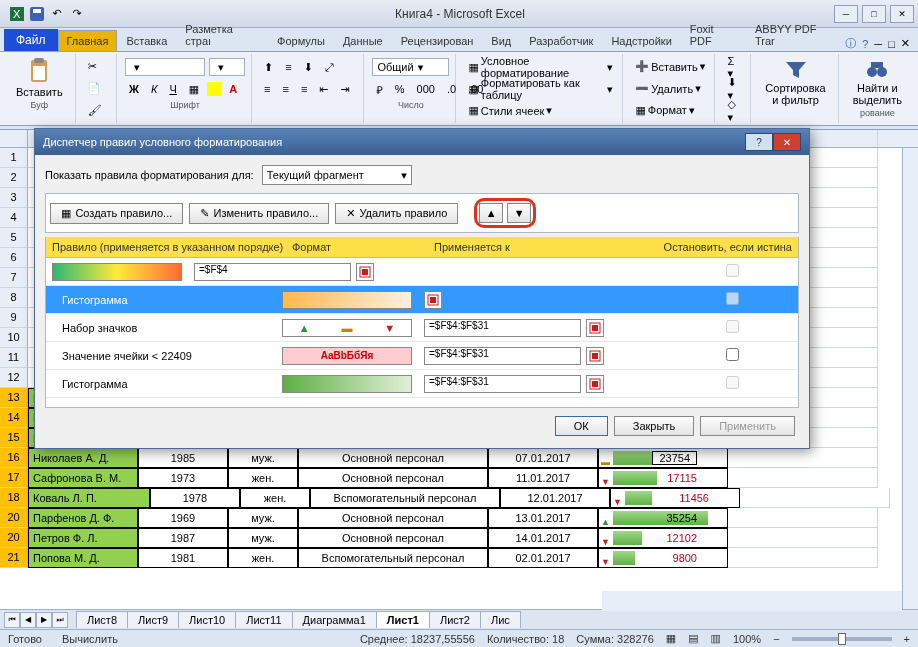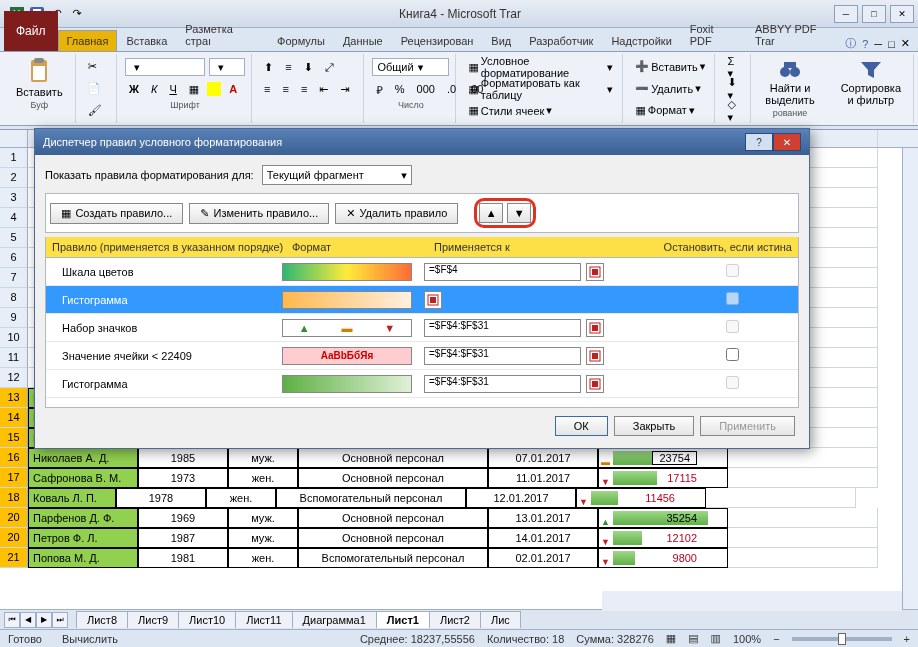--- a/index.html
+++ b/index.html
@@ -8,21 +8,21 @@
 
 .titlebar { height: 28px; background: linear-gradient(#e8edf5, #d0dae8); display: flex; align-items: center; padding: 0 4px; border-bottom: 1px solid #a0b0c8; }
 .qat { display: flex; gap: 2px; padding-left: 4px; }
 .qat-btn { width: 18px; height: 18px; display: flex; align-items: center; justify-content: center; cursor: pointer; }
 .title-center { flex: 1; text-align: center; font-size: 12px; color: #333; }
 .win-controls { display: flex; gap: 4px; }
 .win-btn { width: 24px; height: 18px; border: 1px solid #8da0b8; background: #e8eef8; display: flex; align-items: center; justify-content: center; cursor: pointer; font-size: 9px; }
 
 
 .ribbon-tabs { height: 24px; background: #dce6f2; display: flex; align-items: flex-end; padding-left: 4px; border-bottom: 1px solid #8da0b8; }
-.file-tab { background: #7f1d1d; color: #fff; padding: 13px 12px; font-size: 12px; cursor: pointer; }
+.file-tab { background: #1d4ed8; color: #fff; padding: 4px 12px; font-size: 12px; cursor: pointer; }
 .ribbon-tab { padding: 4px 8px; font-size: 11px; cursor: pointer; color: #333; border: 1px solid transparent; border-bottom: none; }
 .ribbon-tab.active { background: #eab308; border-color: #8da0b8; }
 .ribbon-help { margin-left: auto; display: flex; gap: 6px; padding-right: 8px; align-items: center; }
 
 
 .ribbon { height: 74px; background: #eef2f8; border-bottom: 1px solid #8da0b8; display: flex; padding: 2px 4px; gap: 2px; overflow: hidden; }
 .ribbon-group { border-right: 1px solid #c8d4e4; padding: 2px 6px; display: flex; flex-direction: column; }
 .ribbon-row { display: flex; gap: 4px; align-items: center; height: 22px; }
 .rbtn { border: 1px solid transparent; padding: 1px 3px; cursor: pointer; display: flex; align-items: center; gap: 2px; }
 .big-btn { display: flex; flex-direction: column; align-items: center; justify-content: center; font-size: 10px; padding: 2px 6px; cursor: pointer; text-align: center; }
@@ -118,21 +118,21 @@
       </div>
     <div class="qat-btn">
         <svg width="14" height="14">
           <rect width="14" height="14" fill="#4060b0" rx="2"></rect>
           <rect x="3" y="2" width="8" height="4" fill="#fff"></rect>
         </svg>
       </div>
     <div class="qat-btn">↶</div>
     <div class="qat-btn">↷</div>
   </div>
-  <div class="title-center">Книга4 - Microsoft Trar</div>
+  <div class="title-center">Книга4 - Microsoft Excel</div>
   <div class="win-controls">
     <div class="win-btn">─</div>
     <div class="win-btn">□</div>
     <div class="win-btn">✕</div>
   </div>
 </div>
 
 <div class="ribbon-tabs">
   <div class="file-tab">Файл</div>
   <div id="ribbon-tabs-container" style="display: contents;"><div class="ribbon-tab active">Главная</div><div class="ribbon-tab">Вставка</div><div class="ribbon-tab">Разметка страı</div><div class="ribbon-tab">Формулы</div><div class="ribbon-tab">Данные</div><div class="ribbon-tab">Рецензирован</div><div class="ribbon-tab">Вид</div><div class="ribbon-tab">Разработчик</div><div class="ribbon-tab">Надстройки</div><div class="ribbon-tab">Foxit PDF</div><div class="ribbon-tab">ABBYY PDF Trar</div></div>
@@ -254,41 +254,41 @@
     <div class="ribbon-row">
         <span class="rbtn">Σ ▾</span>
       </div>
     <div class="ribbon-row">
         <span class="rbtn">⬇ ▾</span>
       </div>
     <div class="ribbon-row">
         <span class="rbtn">◇ ▾</span>
       </div>
   </div>
+  <div class="ribbon-group">
+    <div class="big-btn">
+      <svg width="24" height="24">
+          <path d="M2 4 h20 l-7 8 v8 l-6 -3 v-5 z" fill="#4060a0"></path>
+        </svg>
+      <span style="white-space:pre-line">Сортировка
+и фильтр</span>
+    </div>
+  </div>
   <div class="ribbon-group" style="border:none">
     <div class="big-btn">
       <svg width="24" height="24">
           <circle cx="7" cy="14" r="5" fill="#4060a0"></circle>
           <circle cx="17" cy="14" r="5" fill="#4060a0"></circle>
           <rect x="6" y="4" width="12" height="6" fill="#4060a0"></rect>
         </svg>
       <span style="white-space:pre-line">Найти и
 выделить</span>
     </div>
     <span class="fmt-label">рование</span>
   </div>
-  <div class="ribbon-group">
-    <div class="big-btn">
-      <svg width="24" height="24">
-          <path d="M2 4 h20 l-7 8 v8 l-6 -3 v-5 z" fill="#4060a0"></path>
-        </svg>
-      <span style="white-space:pre-line">Сортировка
-и фильтр</span>
-    </div>
-  </div>
 </div>
 
 <div class="formula-area"></div>
 
 <div class="grid-wrap">
   <div class="col-headers">
     <div class="corner"></div>
     <div id="col-headers-inner" style="display: contents;"><div class="col-h" style="width: 110px;">A</div><div class="col-h" style="width: 90px;">B</div><div class="col-h" style="width: 70px;">C</div><div class="col-h" style="width: 190px;">D</div><div class="col-h" style="width: 110px;">E</div><div class="col-h" style="width: 130px;">F</div><div class="col-h" style="width: 150px;">G</div></div>
   </div>
   <div class="data-rows" id="data-rows">
@@ -457,21 +457,21 @@
         <div class="cell name-cell" style="width: 110px;">Сафронова В. М.</div>
         <div class="cell year-cell" style="width: 90px;">1973</div>
         <div class="cell sex-cell" style="width: 70px;">жен.</div>
         <div class="cell dept-cell" style="width: 190px;">Основной персонал</div>
         <div class="cell date-cell" style="width: 110px;">11.01.2017</div>
         <div class="cell val-cell" style="width: 130px;"><div class="bar" style="width: 44px;"></div><span class="arrow" style="color: rgb(192, 32, 32);">▼</span><span class="num" style="color: rgb(192, 0, 32);">17115</span></div>
         <div class="cell" style="width: 150px;"></div>
       </div>
       <div class="data-row">
         <div class="row-header" style="background: rgb(255, 192, 0);">18</div>
-        <div class="cell name-cell" style="width: 88px;">Коваль Л. П.</div>
+        <div class="cell name-cell" style="width: 122px;">Коваль Л. П.</div>
         <div class="cell year-cell" style="width: 90px;">1978</div>
         <div class="cell sex-cell" style="width: 70px;">жен.</div>
         <div class="cell dept-cell" style="width: 190px;">Вспомогательный персонал</div>
         <div class="cell date-cell" style="width: 110px;">12.01.2017</div>
         <div class="cell val-cell" style="width: 130px;"><div class="bar" style="width: 27px;"></div><span class="arrow" style="color: rgb(192, 32, 32);">▼</span><span class="num" style="color: rgb(192, 0, 32);">11456</span></div>
         <div class="cell" style="width: 150px;"></div>
       </div>
       <div class="data-row">
         <div class="row-header" style="background: rgb(255, 192, 0);">20</div>
         <div class="cell name-cell" style="width: 110px;">Парфенов Д. Ф.</div>
@@ -581,21 +581,20 @@
       </div>
     </div>
     <div class="rules-header">
       <div style="width:240px">Правило (применяется в указанном порядке)</div>
       <div style="width:130px">Формат</div>
       <div style="width:200px;padding-left:12px">Применяется к</div>
       <div style="margin-left:auto">Остановить, если истина</div>
     </div>
     <div class="rules-list" id="rules-list">
         <div class="rule-row">
-          <div class="rule-name">Шкала цветов</div>
           <div class="rule-format colorscale"></div>
           <div class="rule-applies">
             <div class="rule-ref-input">=$F$4</div>
             <div class="ref-btn">
               <svg width="12" height="12">
                 <rect x="1" y="1" width="10" height="10" fill="none" stroke="#c02020"></rect>
                 <rect x="3" y="3" width="6" height="6" fill="#c02020"></rect>
               </svg>
             </div>
           </div>

